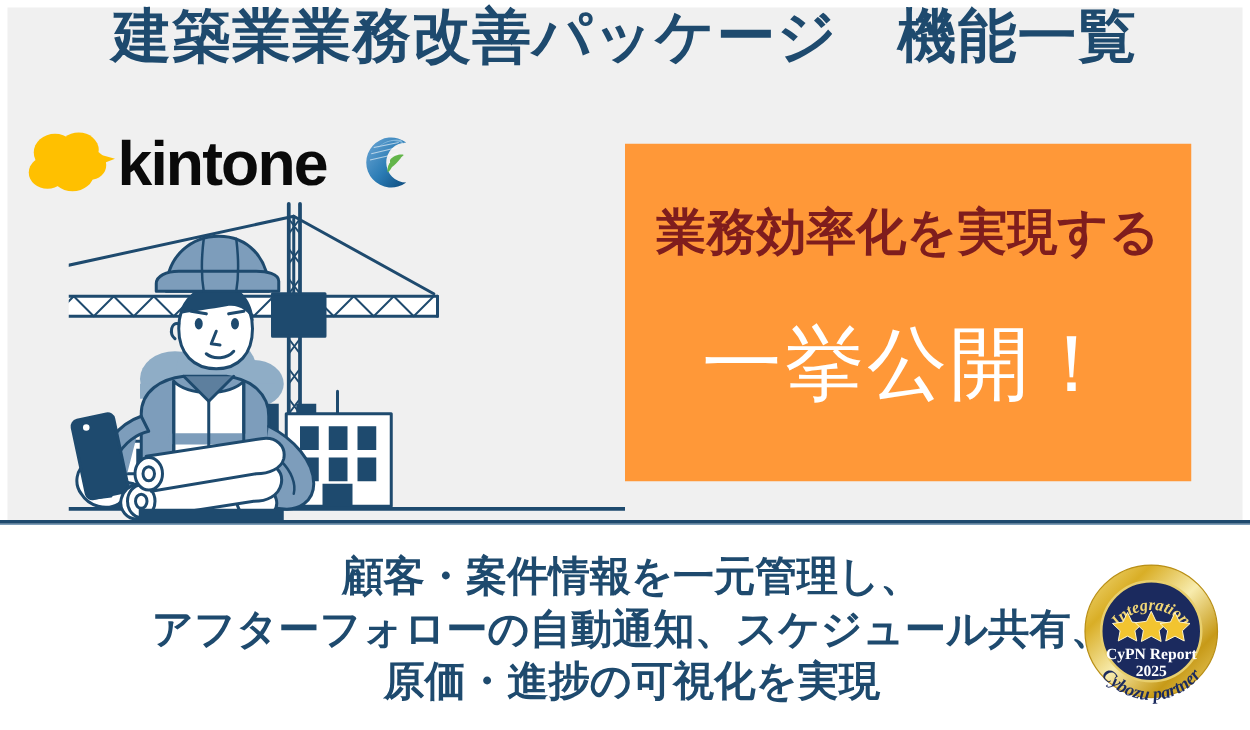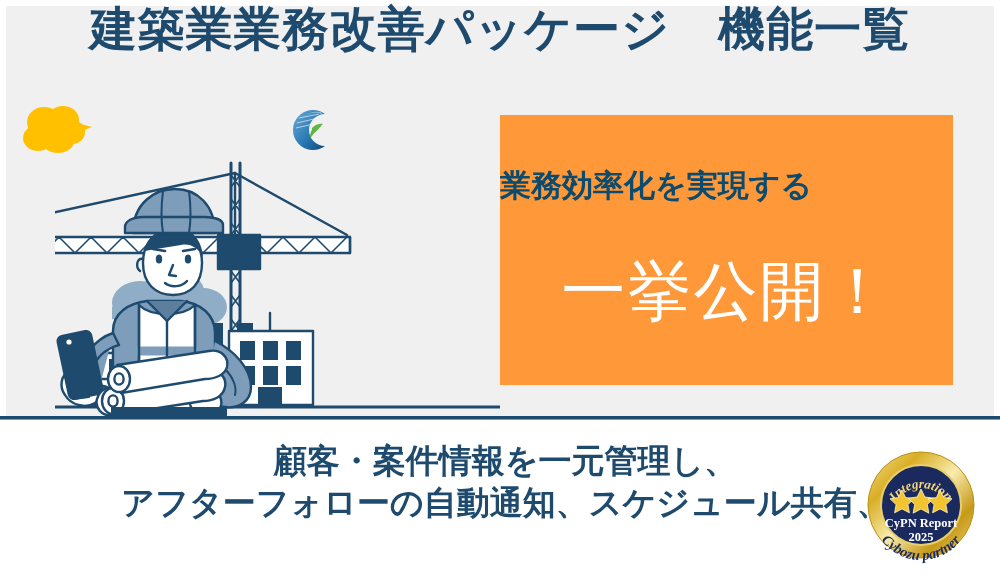--- a/index.html
+++ b/index.html
@@ -102,23 +102,23 @@
     left: 500px;
     top: 115px;
     width: 453px;
     height: 270px;
     background: #ff9838;
   }
   .orange-line1, .orange-line2 {
     position: absolute;
     left: 0;
     width: 453px;
-    text-align: left;
-    color: #0c4a6e;
-    font-size: 31px;
+    text-align: center;
+    color: #7f1d1d;
+    font-size: 40px;
     font-weight: bold;
     line-height: 38px;
     white-space: nowrap;
   }
   .orange-line1 { top: 52px; }
   .orange-line2 { top: 90px; }
   .orange-big {
     position: absolute;
     left: 0;
     top: 136px;
@@ -177,20 +177,21 @@
     <svg width="70" height="62" viewBox="0 0 70 62">
       <g fill="#ffc000">
         <ellipse cx="22" cy="22" rx="17" ry="15"></ellipse>
         <ellipse cx="41" cy="20" rx="16" ry="14"></ellipse>
         <ellipse cx="16" cy="38" rx="15" ry="13"></ellipse>
         <ellipse cx="36" cy="39" rx="17" ry="14"></ellipse>
         <ellipse cx="50" cy="32" rx="13" ry="12"></ellipse>
         <path d="M52 22 L70 27 L52 34 Z"></path>
       </g>
     </svg>
+    <div class="kintone-text">kintone</div>
   </div>
 
   <div class="comdec-logo">
     <svg width="46" height="48" viewBox="0 0 46 48">
       <defs>
         <linearGradient id="gblue" x1="0" y1="0" x2="1" y2="1">
           <stop offset="0%" stop-color="#6fa8d6"></stop>
           <stop offset="55%" stop-color="#2b7cb5"></stop>
           <stop offset="100%" stop-color="#0d4a7c"></stop>
         </linearGradient>
@@ -347,20 +348,21 @@
     <div class="orange-line1">業務効率化を実現する</div>
     <div class="orange-big">一挙公開！</div>
   </div>
 
   <div class="divider"></div>
   <div class="divider-inner"></div>
 
   <div class="caption">
     <div>顧客・案件情報を一元管理し、</div>
     <div>アフターフォローの自動通知、スケジュール共有、</div>
+    <div>原価・進捗の可視化を実現</div>
   </div>
 
   <div class="badge">
     <svg width="118" height="118" viewBox="0 0 118 118">
       <defs>
         <linearGradient id="ring" x1="0" y1="0" x2="1" y2="1">
           <stop offset="0%" stop-color="#f6e18a"></stop>
           <stop offset="25%" stop-color="#d9ae26"></stop>
           <stop offset="50%" stop-color="#f8ecae"></stop>
           <stop offset="75%" stop-color="#c79a18"></stop>

